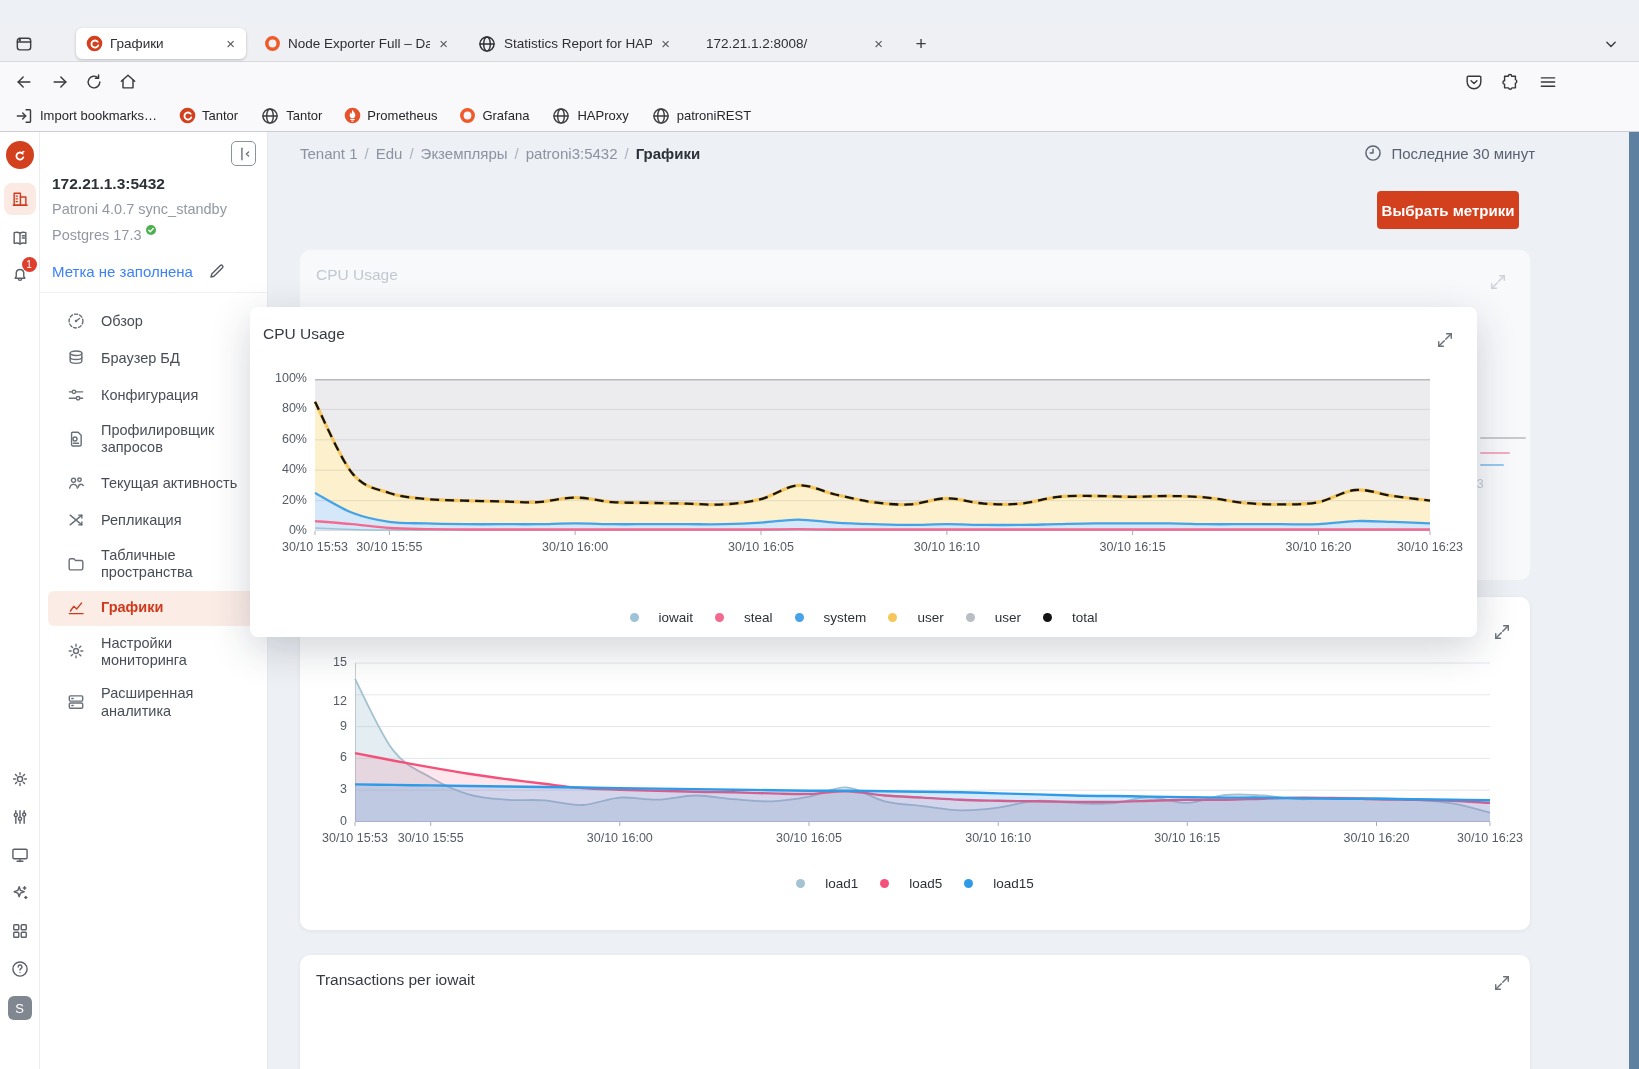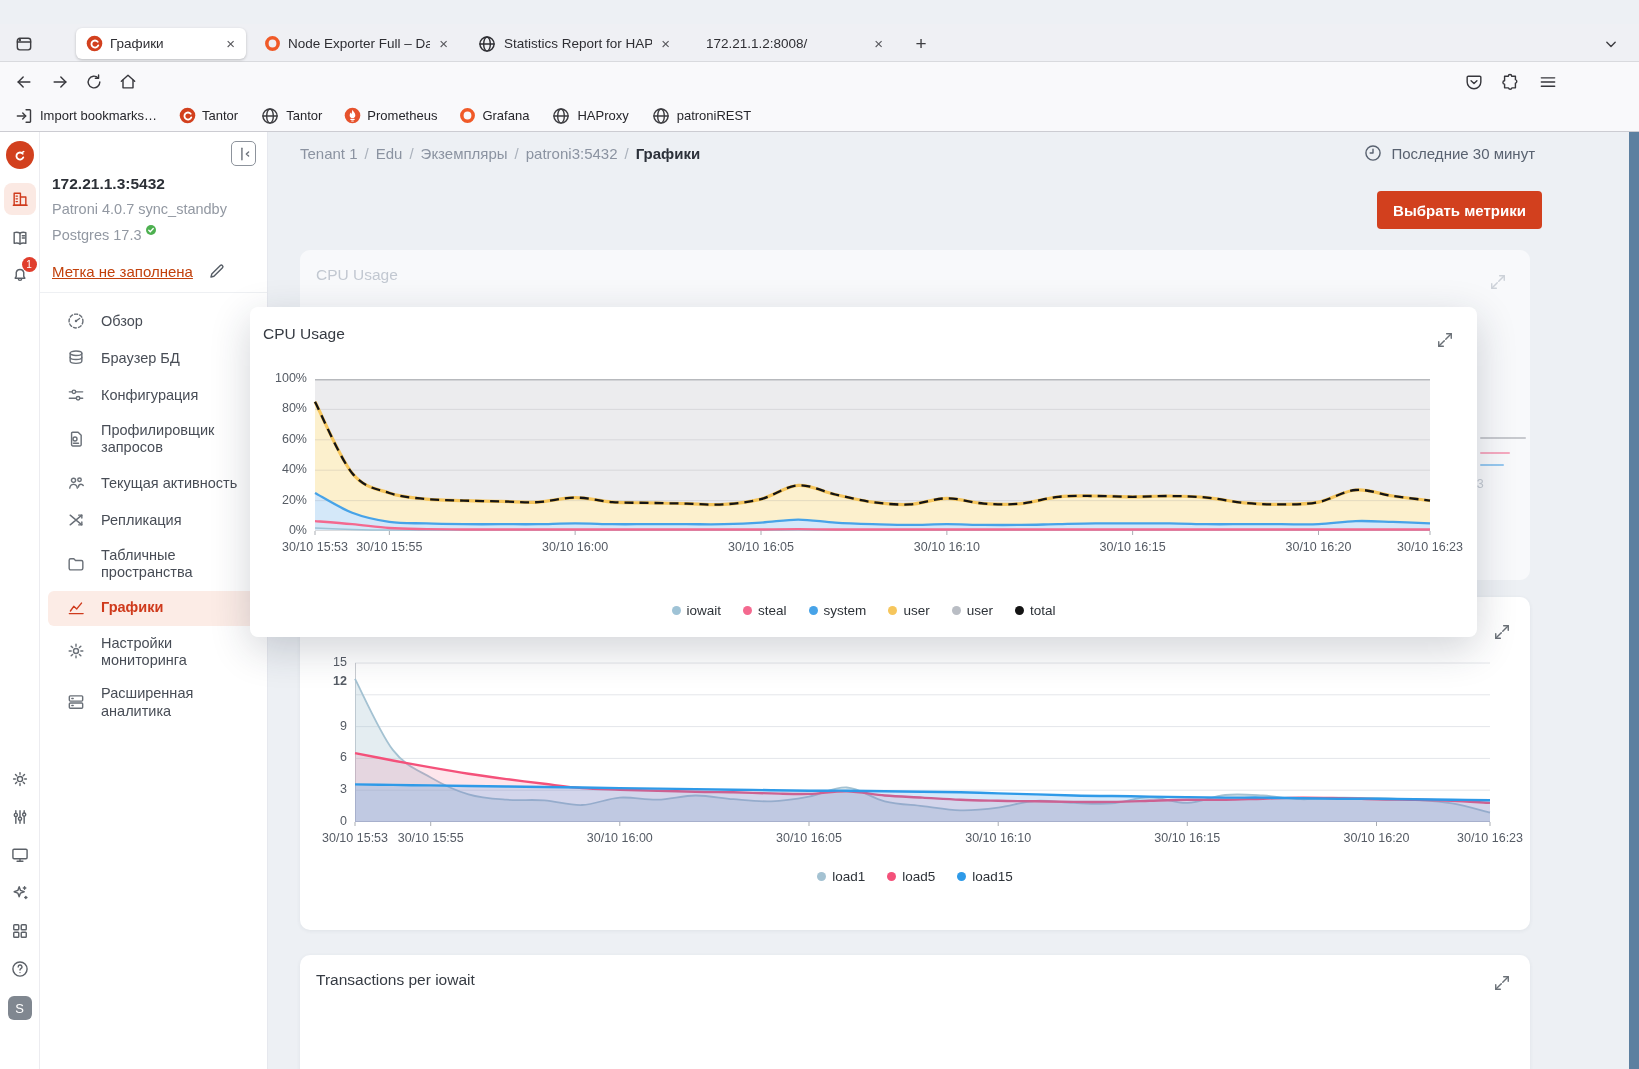--- a/index.html
+++ b/index.html
@@ -42,52 +42,52 @@
   .rail-active { width:32px; height:32px; border-radius:8px; background:#fbe9e3; display:flex; align-items:center; justify-content:center; color:#cf3a1c; }
   .badge { position:absolute; right:-7px; top:-7px; min-width:15px; height:15px; border-radius:8px; background:#e03e2d; color:#fff; font-size:10px; display:flex; align-items:center; justify-content:center; padding:0 3px; }
   .avatar { width:24px; height:24px; border-radius:6px; background:#808790; color:#fff; font-size:13px; display:flex; align-items:center; justify-content:center; }
 
   #sidebar { position:absolute; left:40px; top:0; width:228px; height:937px; background:#fff; border-right:1px solid #e6e8ee; }
   .collapse-btn { position:absolute; right:11px; top:9px; width:25px; height:25px; border:1.6px solid #8d939c; border-radius:5px; color:#6d737c; display:flex; align-items:center; justify-content:center; }
   .inst-ip { position:absolute; left:12px; top:43px; font-size:15.5px; font-weight:bold; color:#2c3037; }
   .inst-sub { position:absolute; left:12px; font-size:14.5px; color:#9298a2; }
   .chk { display:inline-flex; vertical-align:4px; margin-left:4px; }
   .label-row { position:absolute; left:12px; top:129px; display:flex; align-items:center; gap:14px; }
-  .label-ph { font-size:15px; color:#c2410c;text-decoration:underline; }
+  .label-ph { font-size:15px; color:#3b82f6; }
   .sep-line { position:absolute; left:0; top:160px; width:100%; height:1px; background:#eef0f3; }
   #nav-list { position:absolute; left:0; top:170px; width:100%; }
   .nav-item { display:flex; align-items:center; margin:2px 8px; padding:7px 0 7px 18px; border-radius:6px; color:#484d56; font-size:14.5px; line-height:1.2; }
   .nav-item .nico { width:21px; height:21px; flex:0 0 21px; color:#6a7078; display:flex; }
   .nav-item .nlabel { margin-left:14px; }
   .nav-item.wrap .nlabel { max-width:142px; }
   .nav-item.active { background:#fcece6; color:#cf3a1c; font-weight:bold; }
   .nav-item.active .nico { color:#cf3a1c; }
 
   #main { position:absolute; left:268px; top:0; width:1371px; height:937px; background:#edf0f4; }
   #breadcrumb { position:absolute; left:32px; top:13px; font-size:15px; color:#8b93a1; }
   #breadcrumb .crumb-sep { margin:0 7px; color:#aab1bc; }
   #breadcrumb .last { color:#2c313a; font-weight:bold; }
   #time-range { position:absolute; right:104px; top:11px; display:flex; align-items:center; gap:8px; color:#596270; font-size:15px; }
-  #select-metrics { position:absolute; left:1109px; top:59px; width:165px; height:38px; background:#d2401e; border:none; border-radius:4px; color:#fff; font-size:15px; font-weight:bold; font-family:inherit; }
+  #select-metrics { position:absolute; left:1109px; top:59px; width:142px; height:38px; background:#d2401e; border:none; border-radius:4px; color:#fff; font-size:15px; font-weight:bold; font-family:inherit; }
 
   .card { position:absolute; background:#fff; border-radius:10px; box-shadow:0 1px 4px rgba(40,50,70,.07); }
   .card-title { position:absolute; left:16px; top:16px; font-size:15.5px; color:#363b43; }
   .expand { position:absolute; color:#6a7077; width:19px; height:19px; }
 
   #cpu-card-bg { left:32px; top:118px; width:1230px; height:330px; background:rgba(255,255,255,.62); box-shadow:none; }
   #cpu-card-bg .card-title { color:#c2c8d1; }
   #cpu-card-bg .expand { color:#ccd1d8; }
   .frag-line { position:absolute; height:2px; border-radius:1px; opacity:.55; }
   .frag-text { position:absolute; font-size:12.5px; color:#c3c9d2; }
 
   #popup { position:absolute; left:250px; top:307px; width:1227px; height:330px; background:#fff; border-radius:8px; box-shadow:0 12px 40px rgba(30,40,60,.20); z-index:5; }
   .ylab { position:absolute; font-size:12.5px; color:#555b64; text-align:right; width:52px; }
   .xlab { position:absolute; font-size:12.5px; color:#555b64; transform:translateX(-50%); white-space:nowrap; }
   .legend { position:absolute; left:0; width:100%; display:flex; justify-content:center; gap:22px; font-size:13.5px; color:#2d3238; }
-  .legend .li { display:flex; align-items:center; gap:6px; }
+  .legend .li { display:flex; align-items:center; gap:20px;margin-top:7px; }
   .legend .dot { width:9px; height:9px; border-radius:50%; }
 
   #load-card { left:32px; top:465px; width:1230px; height:333px; }
   #tps-card { left:32px; top:823px; width:1230px; height:246px; }
 
   #scroll-strip { position:absolute; left:1629px; top:132px; width:10px; height:937px; background:#5d80a0; z-index:9; }
   svg.chart { position:absolute; overflow:visible; }
   svg.ic { display:block; }
 </style>
 </head>
@@ -524,21 +524,21 @@
               <path d="M19.5 4.5l-6.6 6.6"></path>
               <path d="M10 19.5H4.5V14"></path>
               <path d="M4.5 19.5l6.6-6.6"></path>
             </svg>
           </span>
         <div id="load-ylabels">
             <div class="ylab" style="left: -5px; top: 217px;">0</div>
             <div class="ylab" style="left: -5px; top: 185.2px;">3</div>
             <div class="ylab" style="left: -5px; top: 153.4px;">6</div>
             <div class="ylab" style="left: -5px; top: 121.6px;">9</div>
-            <div class="ylab" style="left: -5px; top: 77px; font-weight: bold;">12</div>
+            <div class="ylab" style="left: -5px; top: 97px;">12</div>
             <div class="ylab" style="left: -5px; top: 58px;">15</div>
           </div>
         <svg class="chart" id="load-svg" style="left:55px; top:66px" width="1135" height="159" viewBox="0 0 1135 159" preserveAspectRatio="none">
             <line x1="0" y1="127.2" x2="1135" y2="127.2" stroke="#e4e6ea" stroke-width="1"></line>
             <line x1="0" y1="95.4" x2="1135" y2="95.4" stroke="#e4e6ea" stroke-width="1"></line>
             <line x1="0" y1="63.60000000000001" x2="1135" y2="63.60000000000001" stroke="#e4e6ea" stroke-width="1"></line>
             <line x1="0" y1="31.799999999999997" x2="1135" y2="31.799999999999997" stroke="#e4e6ea" stroke-width="1"></line>
             <line x1="0" y1="0" x2="1135" y2="0" stroke="#e4e6ea" stroke-width="1"></line>
             <line x1="0.5" y1="0" x2="0.5" y2="159" stroke="#c9ccd1" stroke-width="1"></line>
             <line x1="0" y1="158.5" x2="1135" y2="158.5" stroke="#c9ccd1" stroke-width="1"></line>

